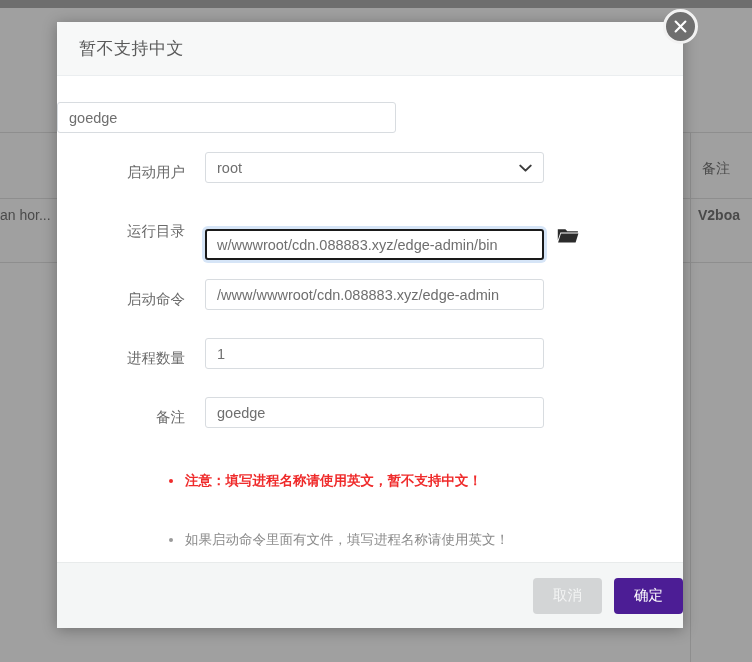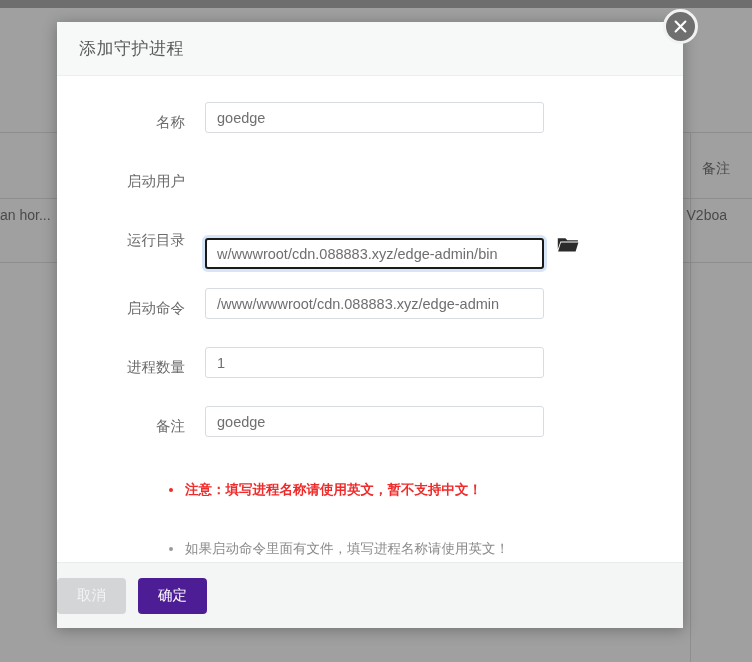--- a/index.html
+++ b/index.html
@@ -31,21 +31,21 @@
     background: #6e6e6e;
   }
   .bg-cell {
     position: absolute;
     color: #4a4a4a;
     font-size: 14px;
     white-space: nowrap;
   }
   .bg-cell-left  { left: 0px;   top: 207px; }
   .bg-cell-hdr   { right: 22px; top: 160px; }
-  .bg-cell-right { right: 25px; top: 207px; }
+  .bg-cell-right { right: 12px; top: 207px; font-weight: bold; }
   .bg-vline {
     position: absolute; top: 132px; bottom: 0; width: 1px;
     background: #8e8e8e;
   }
   .bg-vline-1 { left: 690px; }
 
   
   #modal {
     position: absolute;
     left: 57px; top: 22px;
@@ -68,22 +68,21 @@
   }
   #modal-body {
     flex: 1;
     padding: 26px 0 0 0;
     overflow: hidden;
   }
   #modal-footer {
     height: 66px;
     background: #f4f6f6;
     border-top: 1px solid #e8ebeb;
-    display: flex; align-items: center; 
-    padding-right: 22px;
+    display: flex; align-items: center; justify-content: flex-end;
     gap: 12px;
   }
 
   
   #close-button {
     position: absolute;
     left: 663px; top: 9px;
     width: 35px; height: 35px;
     border-radius: 50%;
     background: #6f6f6f;
@@ -196,34 +195,41 @@
     <div class="bg-vline bg-vline-1"></div>
     <div class="bg-cell bg-cell-left">an hor...</div>
     <div class="bg-cell bg-cell-hdr">备注</div>
     <div class="bg-cell bg-cell-right">V2boa</div>
   </div>
 </div>
 
 <div id="modal">
 
   <div id="modal-header">
-    <div id="modal-title">添加守护进程</div>
+    <div id="modal-title">暂不支持中文</div>
   </div>
 
   <div id="modal-body">
 
     <div class="form-row">
-      <div class="form-label">名称</div>
       <div class="field-wrap">
         <input class="form-input" type="text" value="goedge" style="">
       </div>
     </div>
 
     <div class="form-row">
       <div class="form-label">启动用户</div>
+      <div class="field-wrap select-wrap">
+        <input class="form-input" type="text" readonly="" value="root" style="">
+        <span class="select-chevron">
+          <svg width="13" height="9" viewBox="0 0 13 9">
+            <path d="M1.3 1.6 L6.5 6.6 L11.7 1.6" stroke="#3d3d3d" stroke-width="2" fill="none" stroke-linecap="round" stroke-linejoin="round"></path>
+          </svg>
+        </span>
+      </div>
     </div>
 
     <div class="form-row">
       <div class="form-label">运行目录</div>
       <div class="field-wrap">
         <input class="form-input focused" type="text" value="w/wwwroot/cdn.088883.xyz/edge-admin/bin" style="">
         <span id="folder-button">
           <svg width="22" height="18" viewBox="0 0 22 18">
             <path d="M0.8 2.2 h7.6 l1.9 2.0 h10.6 v1.4 H3.4 L0.8 13.2 Z" fill="#2b2b2b"></path>
             <path d="M3.9 6.5 H21.4 L18.6 15.6 H1.1 Z" fill="#2b2b2b"></path>

